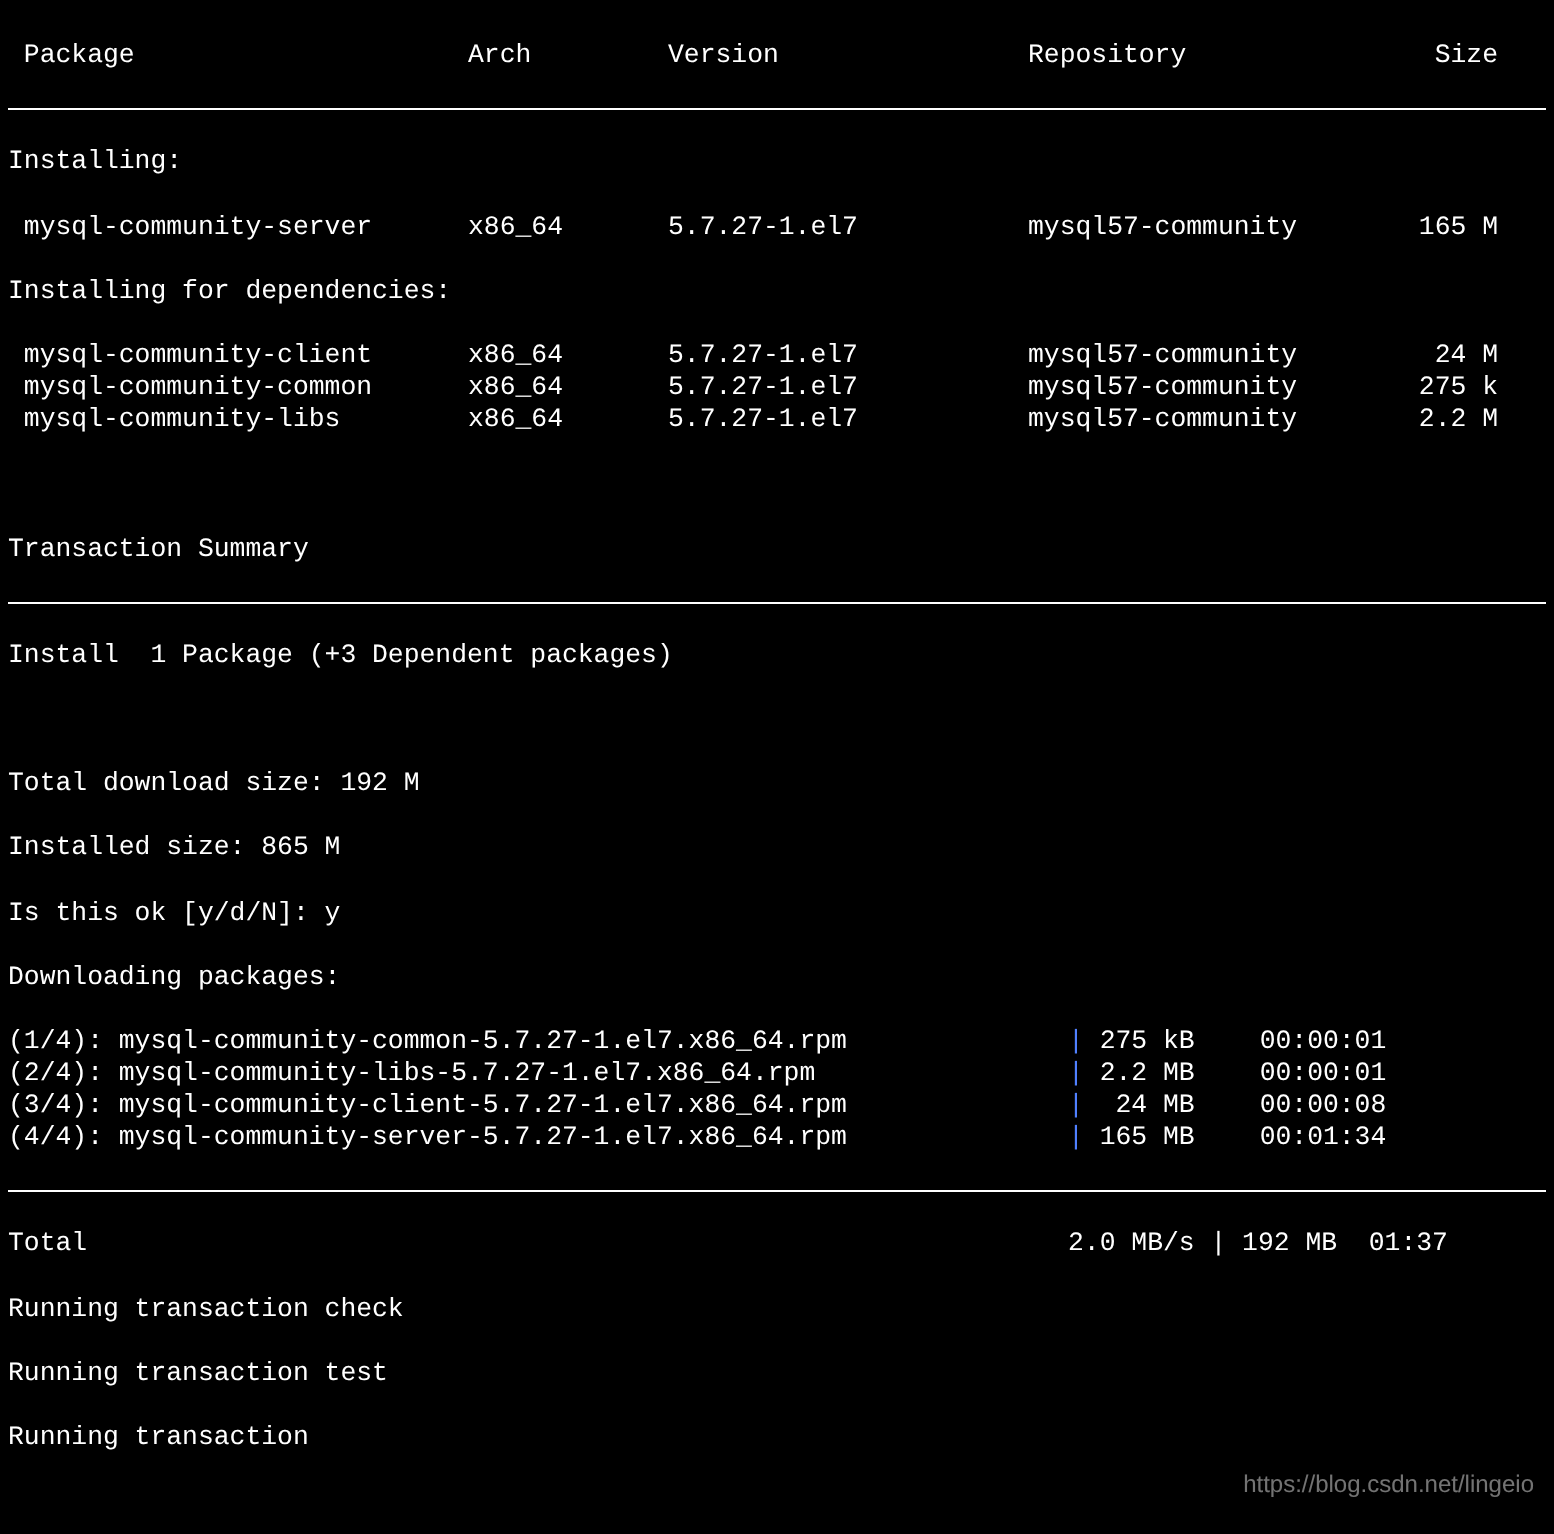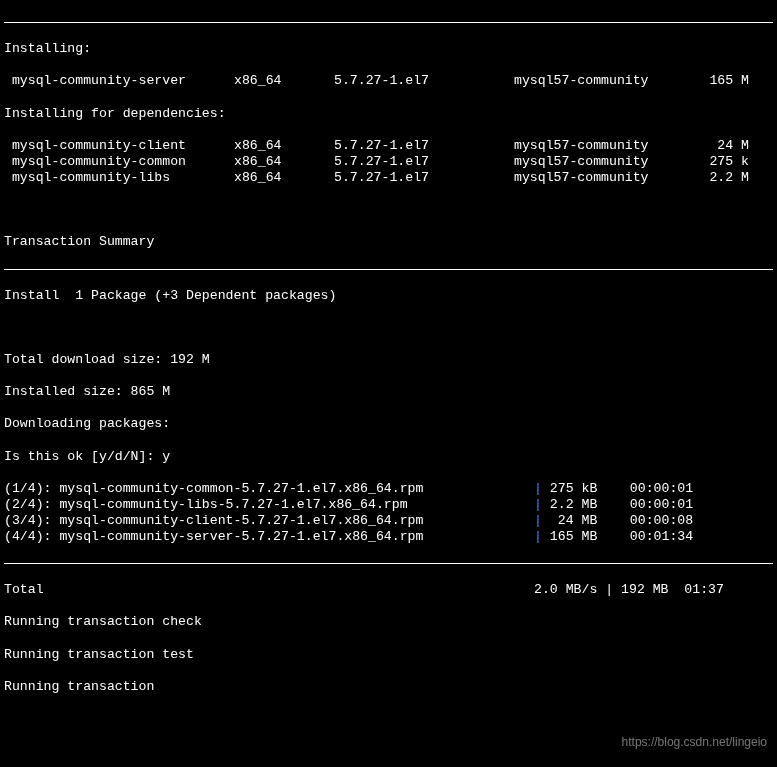--- a/index.html
+++ b/index.html
@@ -41,34 +41,35 @@
     color: #e5e5e5;
     font-size: 12px;
     opacity: 0.5;
     font-family: sans-serif;
   }
 </style>
 </head>
 <body>
 
 <div class="terminal">
+<div class="row"><span class="col-pkg"> Package</span><span class="col-arch">Arch</span><span class="col-ver">Version</span><span class="col-repo">Repository</span><span class="col-size">Size</span></div>
 <hr class="hr">
 <div>Installing:</div>
 <div id="install-rows"><div class="row"><span class="col-pkg"> mysql-community-server</span><span class="col-arch">x86_64</span><span class="col-ver">5.7.27-1.el7</span><span class="col-repo">mysql57-community</span><span class="col-size">165 M</span></div></div>
 <div>Installing for dependencies:</div>
 <div id="deps-rows"><div class="row"><span class="col-pkg"> mysql-community-client</span><span class="col-arch">x86_64</span><span class="col-ver">5.7.27-1.el7</span><span class="col-repo">mysql57-community</span><span class="col-size"> 24 M</span></div><div class="row"><span class="col-pkg"> mysql-community-common</span><span class="col-arch">x86_64</span><span class="col-ver">5.7.27-1.el7</span><span class="col-repo">mysql57-community</span><span class="col-size">275 k</span></div><div class="row"><span class="col-pkg"> mysql-community-libs</span><span class="col-arch">x86_64</span><span class="col-ver">5.7.27-1.el7</span><span class="col-repo">mysql57-community</span><span class="col-size">2.2 M</span></div></div>
 <div> </div>
 <div>Transaction Summary</div>
 <hr class="hr">
 <div>Install  1 Package (+3 Dependent packages)</div>
 <div> </div>
 <div>Total download size: 192 M</div>
 <div>Installed size: 865 M</div>
+<div>Is this ok [y/d/N]: y</div>
 <div>Downloading packages:</div>
-<div>Is this ok [y/d/N]: y</div>
 <div id="download-rows"><div class="dl-row"><span class="dl-name">(1/4): mysql-community-common-5.7.27-1.el7.x86_64.rpm</span><span class="dl-sep">| </span><span class="dl-size">275 kB</span><span class="dl-time">00:00:01</span></div><div class="dl-row"><span class="dl-name">(2/4): mysql-community-libs-5.7.27-1.el7.x86_64.rpm</span><span class="dl-sep">| </span><span class="dl-size">2.2 MB</span><span class="dl-time">00:00:01</span></div><div class="dl-row"><span class="dl-name">(3/4): mysql-community-client-5.7.27-1.el7.x86_64.rpm</span><span class="dl-sep">| </span><span class="dl-size"> 24 MB</span><span class="dl-time">00:00:08</span></div><div class="dl-row"><span class="dl-name">(4/4): mysql-community-server-5.7.27-1.el7.x86_64.rpm</span><span class="dl-sep">| </span><span class="dl-size">165 MB</span><span class="dl-time">00:01:34</span></div></div>
 <hr class="hr">
 <div class="dl-row"><span class="dl-name">Total</span><span>2.0 MB/s | 192 MB  01:37</span></div>
 <div>Running transaction check</div>
 <div>Running transaction test</div>
 <div>Running transaction</div>
 
 
 
 

